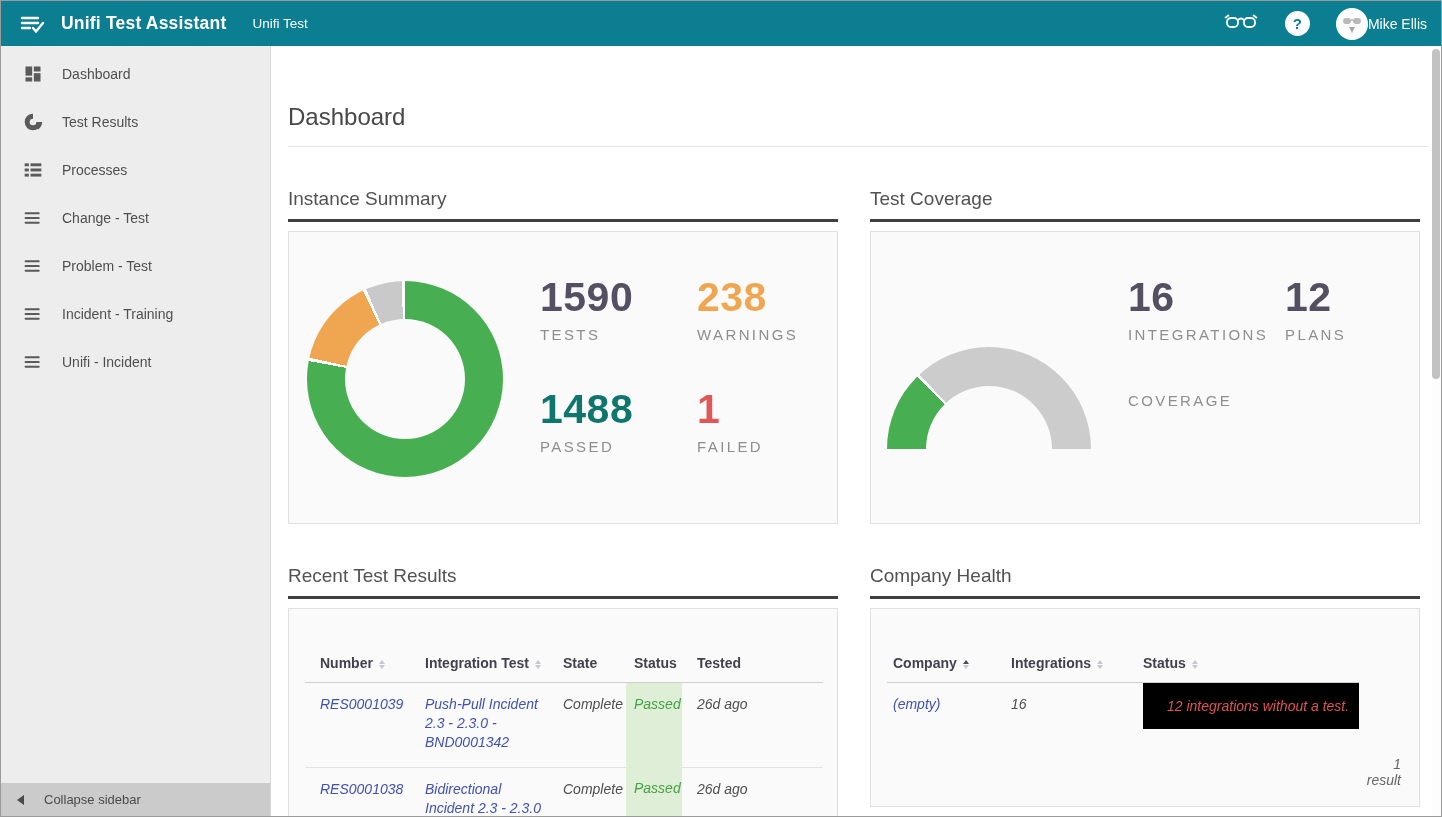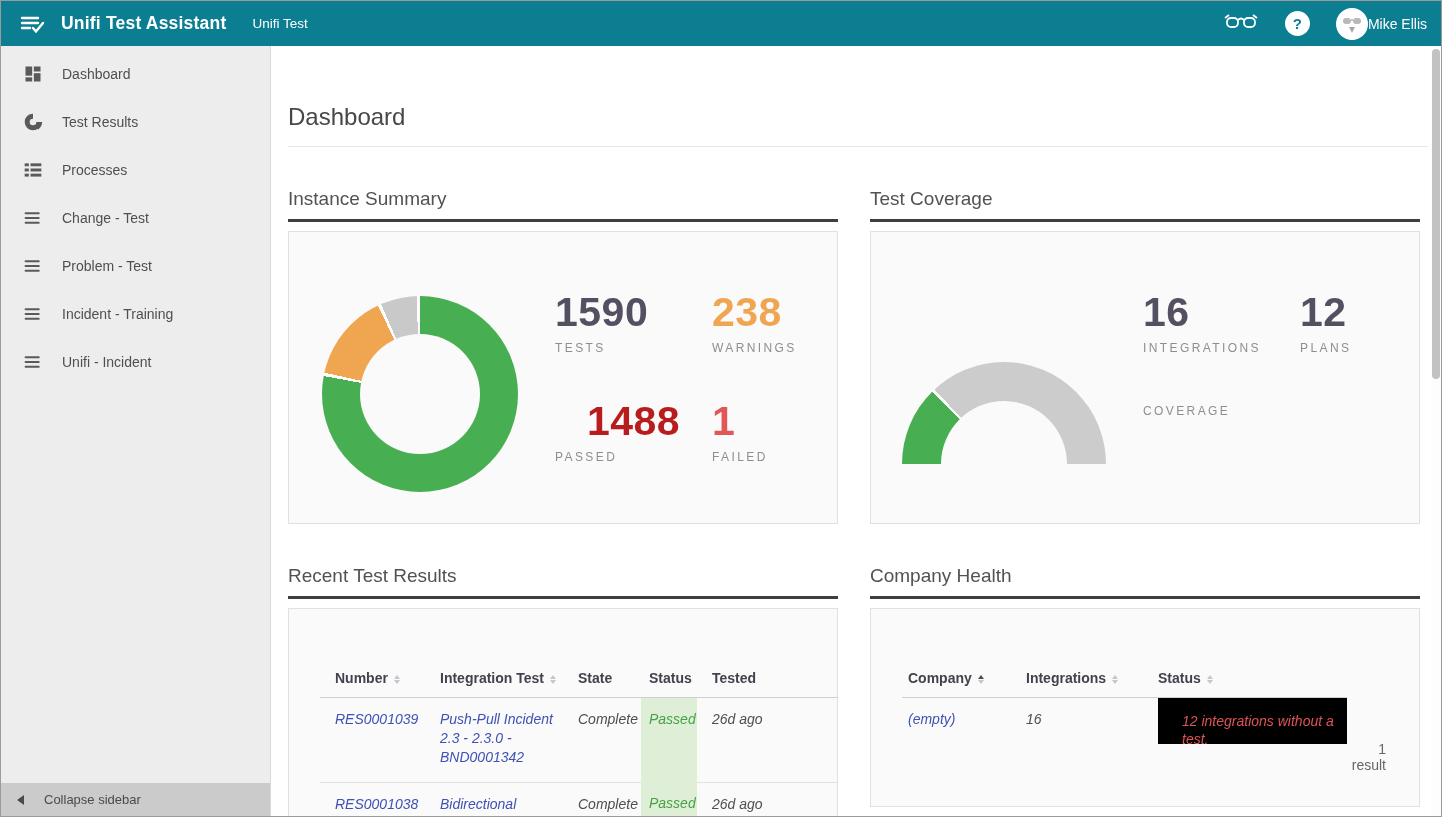--- a/index.html
+++ b/index.html
@@ -27,55 +27,55 @@
   .nav-item svg { flex:0 0 20px; }
   .collapse-bar { position:absolute; left:0; right:0; bottom:0; height:33px; background:#cbcbcb; display:flex; align-items:center; padding-left:16px; gap:20px; font-size:13px; color:#4a4a4a; cursor:pointer; }
   .tri-left { width:0; height:0; border-top:5px solid transparent; border-bottom:5px solid transparent; border-right:7px solid #4a4a4a; }
 
   
   .main { flex:1; overflow:hidden; padding:0 3px 0 17px; }
   .page-title { font-size:24px; font-weight:400; color:#474747; margin-top:56px; line-height:30px; }
   .title-rule { border:none; border-top:1px solid #e7e7e7; margin-top:14px; }
   .cards { margin-top:41px; display:grid; grid-template-columns:550px 550px; column-gap:32px; row-gap:41px; align-items:start; }
   .section-heading { font-size:19px; color:#525252; padding-bottom:9px; border-bottom:3px solid #3f3f3f; }
-  .card { margin-top:9px; background:#fafafa; border:1px solid #e1e1e1; padding:31px; }
+  .card { margin-top:9px; background:#fafafa; border:1px solid #e1e1e1; padding:16px; }
   .card.summary { height:293px; display:flex; }
   .card.table-card { min-height:180px; }
   .card.recent { height:420px; }
   .card.health { height:199px; display:flex; flex-direction:row; }
 
   
   .donut { width:196px; height:196px; border-radius:50%; position:relative; margin:33px 0 0 2px; flex:0 0 196px; }
   .donut::after { content:""; position:absolute; inset:38px; border-radius:50%; background:#fafafa; }
   .gauge-wrap { width:204px; flex:0 0 204px; margin:99px 0 0 0; }
   .gauge { width:204px; height:102px; border-radius:204px 204px 0 0; position:relative; }
   .gauge::after { content:""; position:absolute; left:50%; bottom:0; transform:translateX(-50%); width:126px; height:63px; border-radius:126px 126px 0 0; background:#fafafa; }
 
   
   .stats { display:grid; grid-template-columns:157px auto; column-gap:0; row-gap:43px; margin:26px 0 0 37px; align-content:start; }
   .stat .val { font-size:41px; font-weight:bold; line-height:46px; letter-spacing:.5px; }
-  .stat .lbl { font-size:12px; letter-spacing:2.4px; color:#8e8e8e; margin-top:6px; }
+  .stat .lbl { font-size:15px; letter-spacing:2.4px; color:#8e8e8e; margin-top:6px; }
   .c-dark { color:#554f62; }
   .c-orange { color:#f0a550; }
-  .c-green { color:#b91c1c;text-align:center; }
+  .c-green { color:#0f766e; }
   .c-red { color:#e05757; }
 
   
   table { border-collapse:collapse; table-layout:fixed; width:518px; margin-top:20px; }
   th { font-size:14px; color:#42424e; font-weight:bold; text-align:left; padding:10px 4px 11px 15px; border-bottom:1px solid #cfcfcf; white-space:nowrap; cursor:pointer; }
   td { font-size:14px; color:#4e4e4e; vertical-align:top; padding:12px 4px 12px 15px; line-height:19px;font-style:italic; }
   tr.data-row td { border-bottom:1px solid #e2e2e2; }
   td.no-border { border-bottom:none !important; padding:0; }
   a.link { color:#3f51b5; text-decoration:none; cursor:pointer; }
   .passed-band { background:#dfeed6; height:100%; min-height:84px; padding:12px 0 12px 8px; color:#44a244; }
   .passed-band.short { min-height:70px; }
   .health-table th { padding-left:6px; }
   .health-table td { padding-left:6px; }
   .alert-cell { background:#000000; color:#dd5454; padding:14px 6px 14px 24px; height:46px; line-height:18px; }
-  .results-count { margin-top:auto; text-align:right; font-size:14px; color:#666; padding:0 2px 2px 0; }
+  .results-count { margin-top:auto; text-align:right; font-size:14px; color:#666; padding:0 2px 2px 0;font-style:italic; }
 
   
   .sort { display:inline-flex; flex-direction:column; vertical-align:middle; margin-left:6px; gap:1px; }
   .sort i { width:0; height:0; border-left:3.5px solid transparent; border-right:3.5px solid transparent; display:block; }
   .sort .su { border-bottom:4px solid #c6c6cf; }
   .sort .sd { border-top:4px solid #c6c6cf; }
   .sort.active .su { border-bottom-color:#4b4b57; }
 
   
   .scrollbar { width:10px; flex:0 0 10px; background:#fdfdfd; position:relative; }

